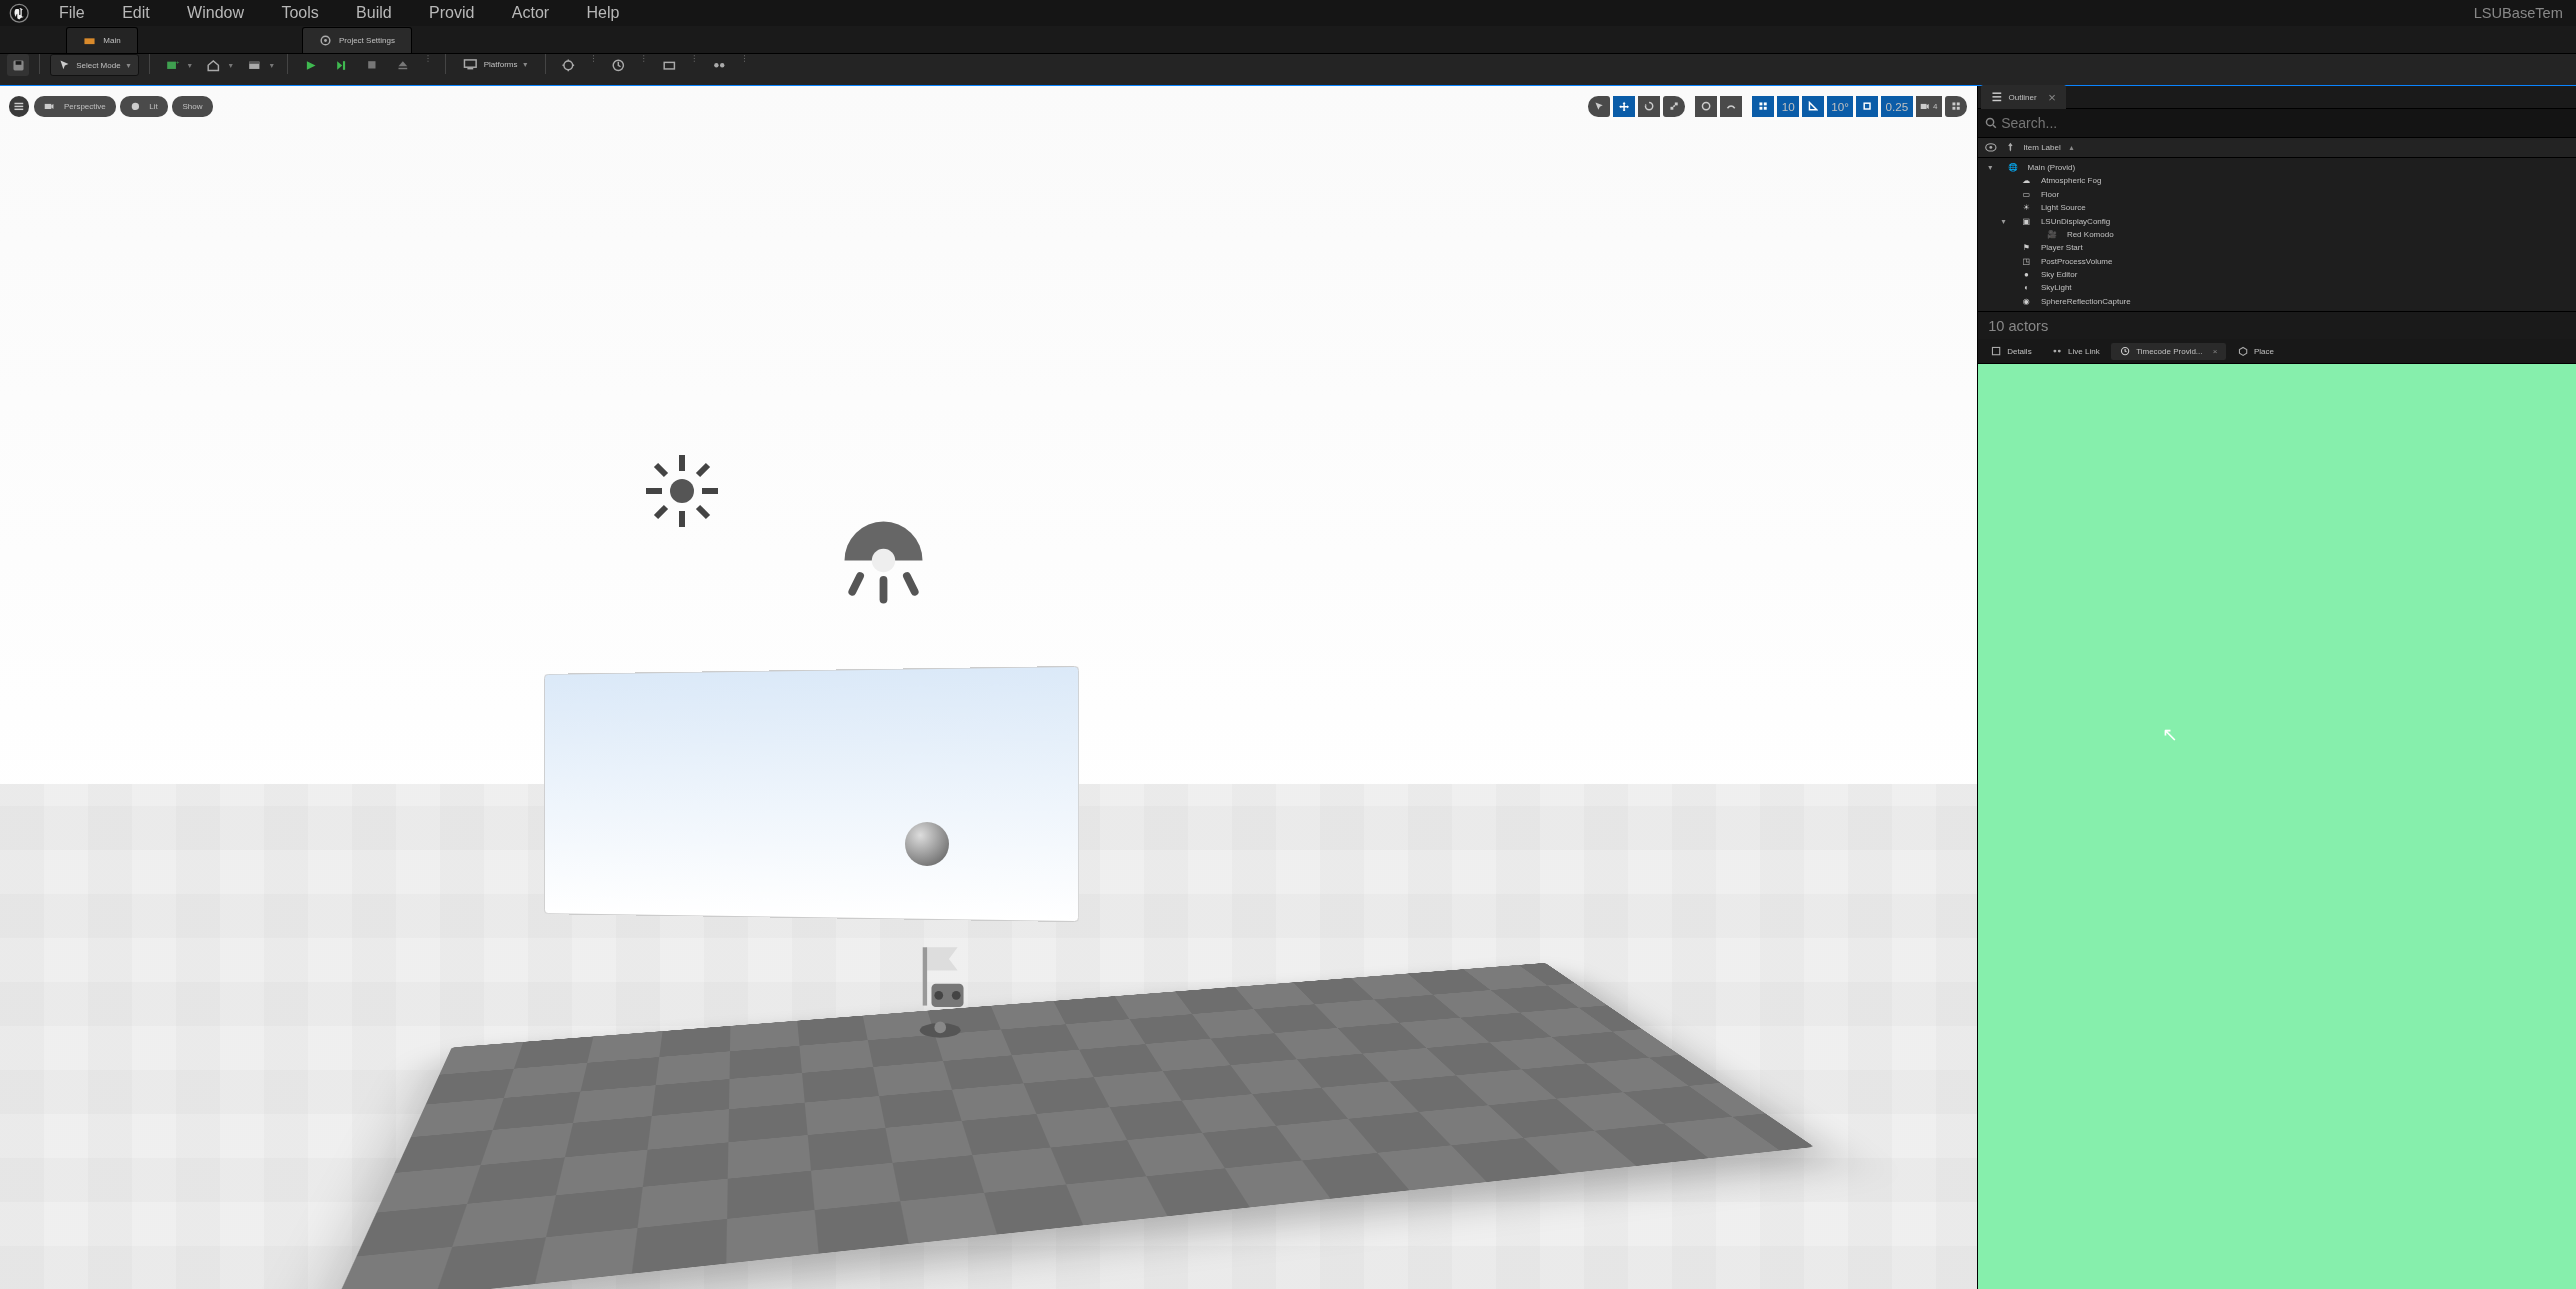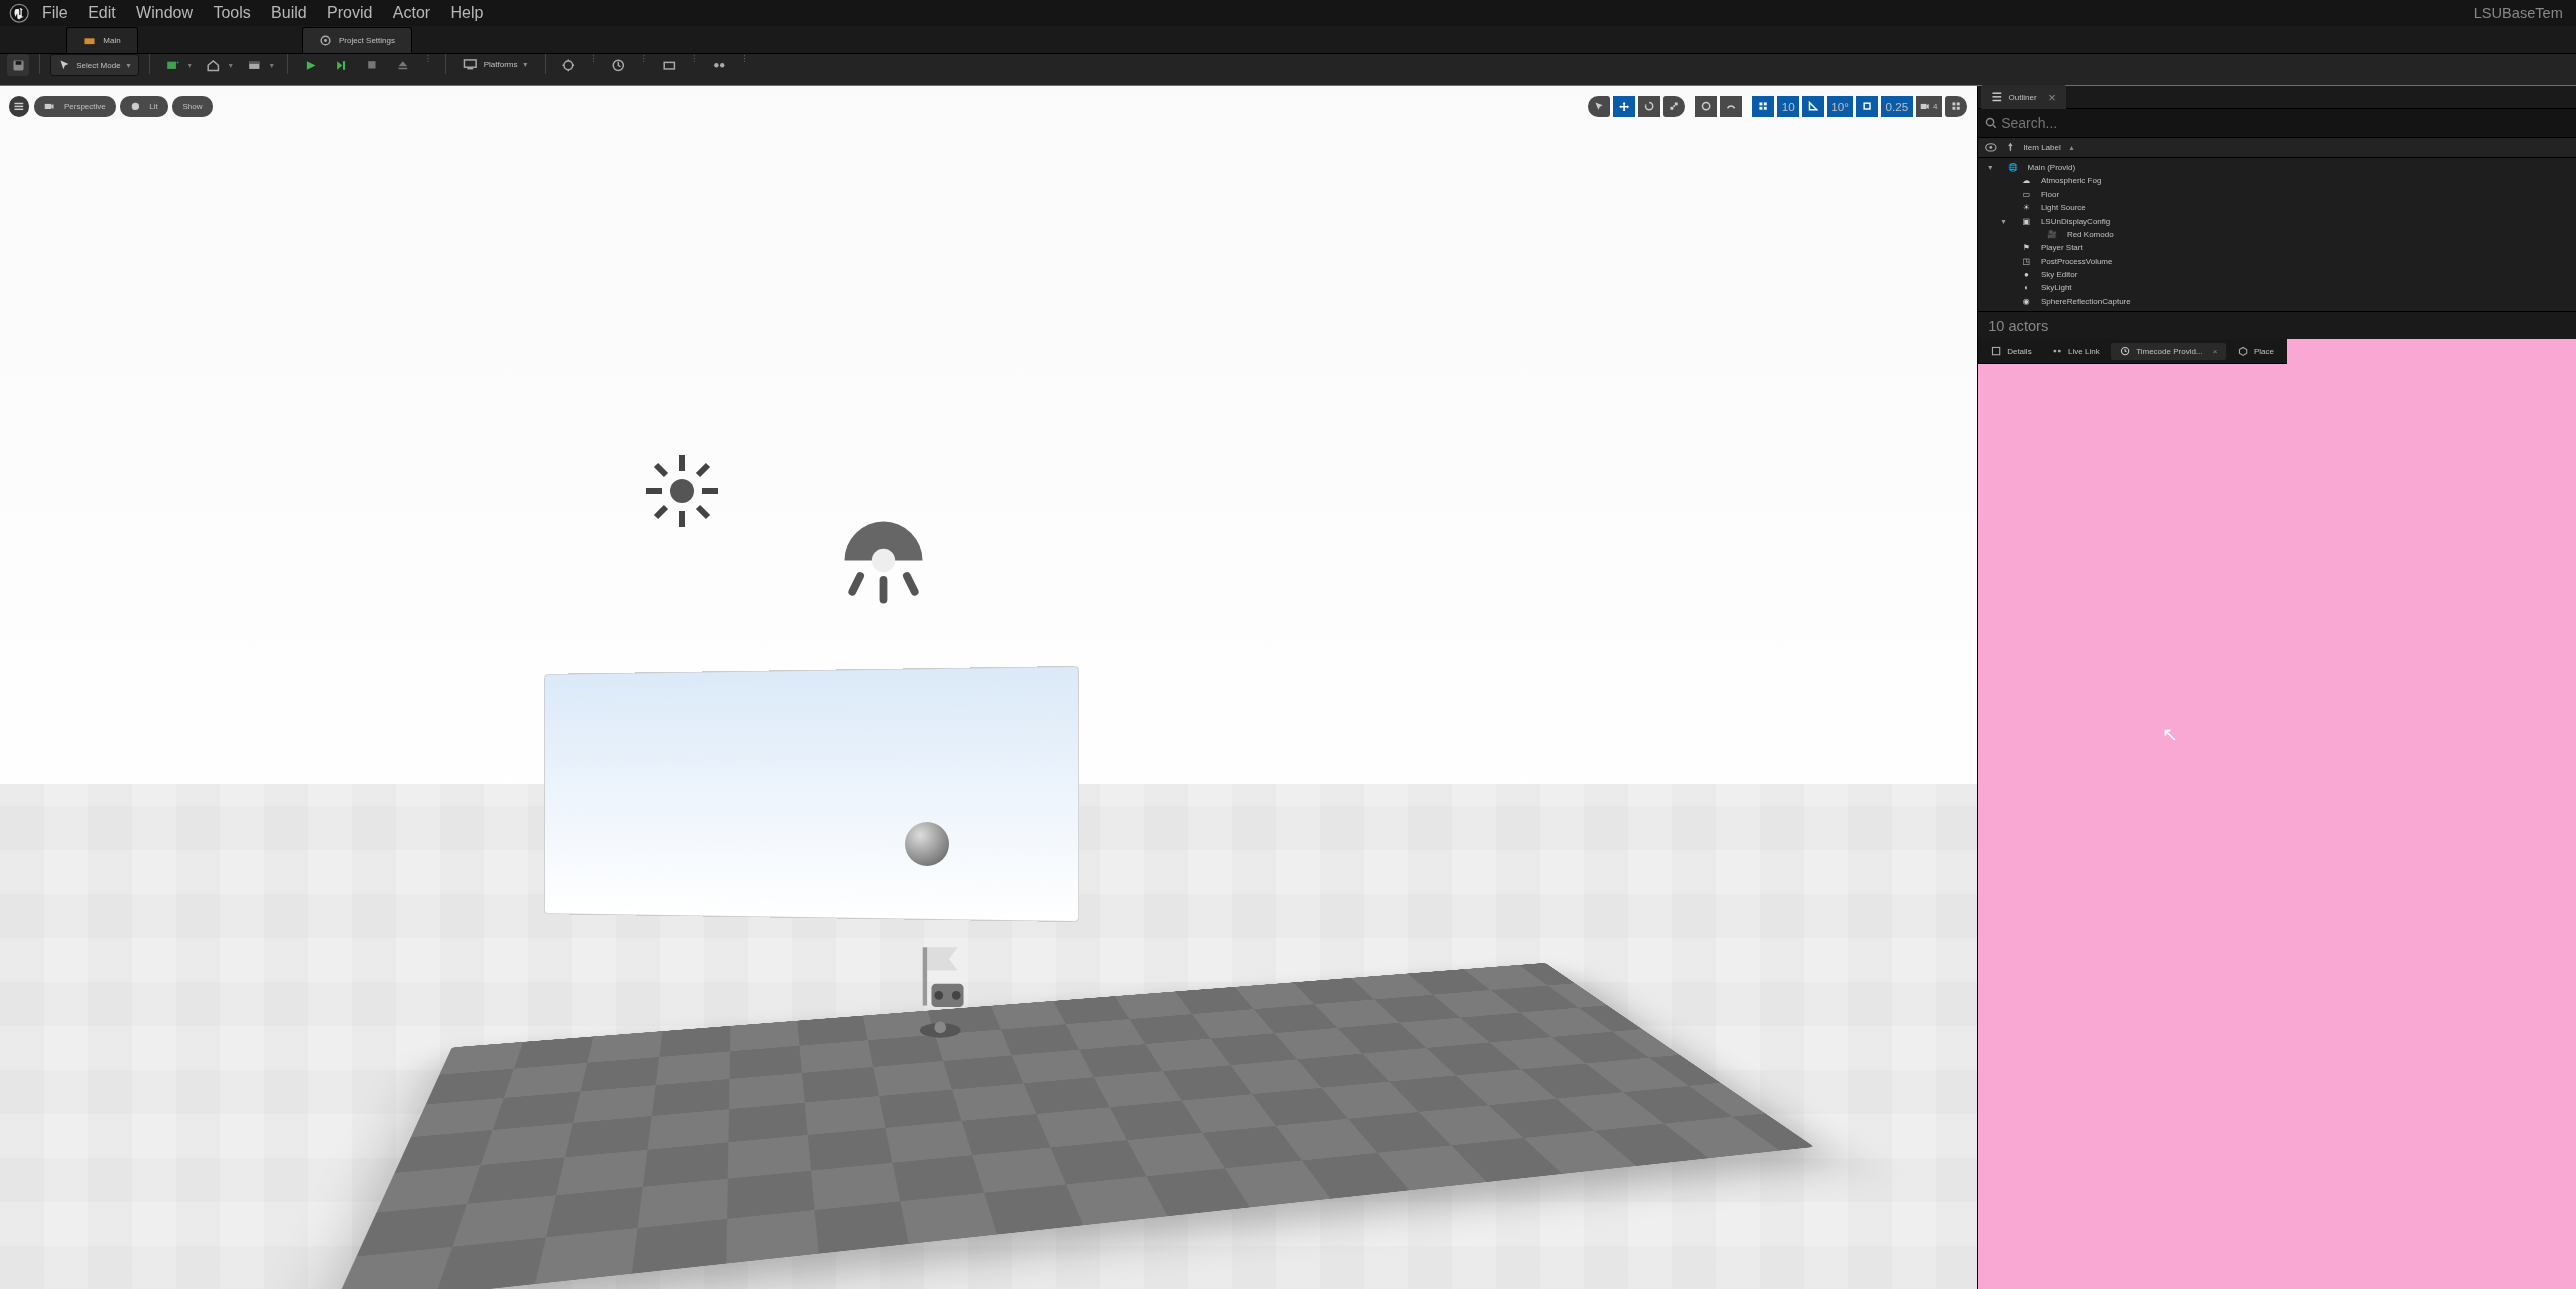--- a/index.html
+++ b/index.html
@@ -1,19 +1,19 @@
 <!DOCTYPE html>
 <html><head>
 <meta charset="utf-8">
 <style>
 *{margin:0;padding:0;box-sizing:border-box;font-family:"Segoe UI",Arial,sans-serif;font-size:8px;color:#c0c0c0;user-select:none}
 body{background:#1a1a1a;width:2576px;height:1290px;overflow:hidden;position:relative}
 
 
-.menubar{height:26px;background:#151515;display:flex;align-items:center;padding:0 5.8px;gap:0}
+.menubar{height:26px;background:#151515;display:flex;align-items:center;padding:0 5.8px;gap:17px}
 .ue-logo{width:26px;height:26px;display:flex;align-items:center;justify-content:center}
 .menubar .menu-item{padding:4.4px 10.2px;font-size:16px;color:#b8b8b8;cursor:pointer}
 .titlebar-right{margin-left:auto;font-size:14.6px;color:#888;padding-right:7.3px}
 
 
 .tabrow{height:28px;background:#1a1a1a;display:flex;align-items:flex-end;padding-left:66px;gap:1.5px;border-bottom:0.7px solid #000}
 .doc-tab{display:flex;align-items:center;gap:7.3px;padding:5.8px 16px;background:#2a2a2a;border-radius:2.9px 2.9px 0 0;font-size:14.6px;color:#ddd;border:0.7px solid #000;border-bottom:none}
 .doc-tab.main{background:#242424}
 .doc-tab .tab-icon{width:13px;height:13px}
 
@@ -69,21 +69,21 @@
 .outliner-header{display:flex;align-items:center;padding:4.4px 7.3px;background:#232323;border-bottom:0.7px solid #000;font-size:14px;gap:8.8px}
 .tree{padding:2.9px 0;font-size:14.6px}
 .tree-row{display:flex;align-items:center;gap:7.3px;padding:2.2px 10.2px;cursor:pointer}
 .tree-row .expander{width:10.2px;color:#999}
 .tree-row .actor-icon{width:14.6px;text-align:center;color:#ccc}
 .tree-indent-1{padding-left:41px}
 .tree-indent-2{padding-left:67px}
 .outliner-status{padding:5.8px 10.2px;font-size:14.6px;color:#888;background:#1a1a1a;border-top:0.7px solid #000}
 
 
-.lower-panels{flex:1;background:#f9a8d4;display:flex;flex-direction:row}
+.lower-panels{flex:1;background:#86efac;display:flex;flex-direction:column}
 .lower-tabbar{display:flex;align-items:center;gap:2.9px;padding:1.5px 4.4px;background:#181818;border-bottom:0.7px solid #000;height:25px}
 .lower-tab{display:flex;align-items:center;gap:5.8px;padding:3.6px 8.8px;font-size:14px;color:#bbb;border-radius:2.2px;cursor:pointer;white-space:nowrap}
 .lower-tab.active{background:#2a2a2a;color:#ddd}
 .lower-tab .close{color:#888;margin-left:4.4px}
 
 .timecode-box{margin:4.4px 7.3px;border:4.4px solid #f5e500;border-radius:11.7px;padding:5.8px 10.2px;background:#1e1e1e;width:285px}
 .timecode-header{display:flex;align-items:center;gap:7.3px;font-size:10.2px;color:#9a9}
 .tc-led{width:10.2px;height:10.2px;background:#40c040;border-radius:1.5px}
 .timecode-val{font-size:38px;color:#fff;letter-spacing:0.7px;font-family:"Consolas",monospace;display:flex;align-items:center;gap:7.3px}
 .tc-bar{width:10.2px;height:32px;background:#eee;margin-left:4.4px}

